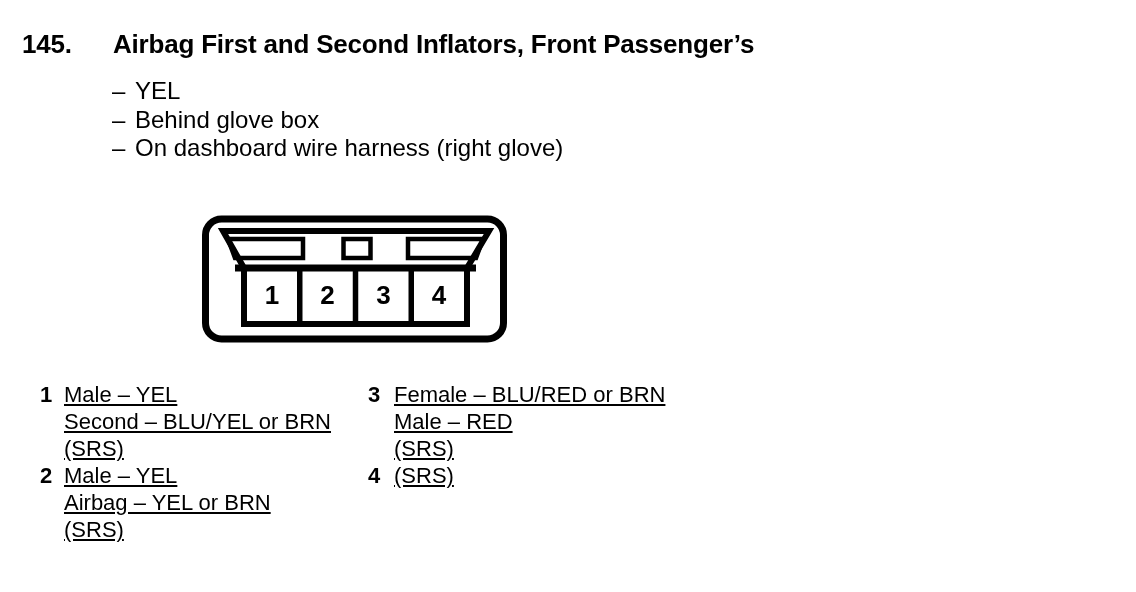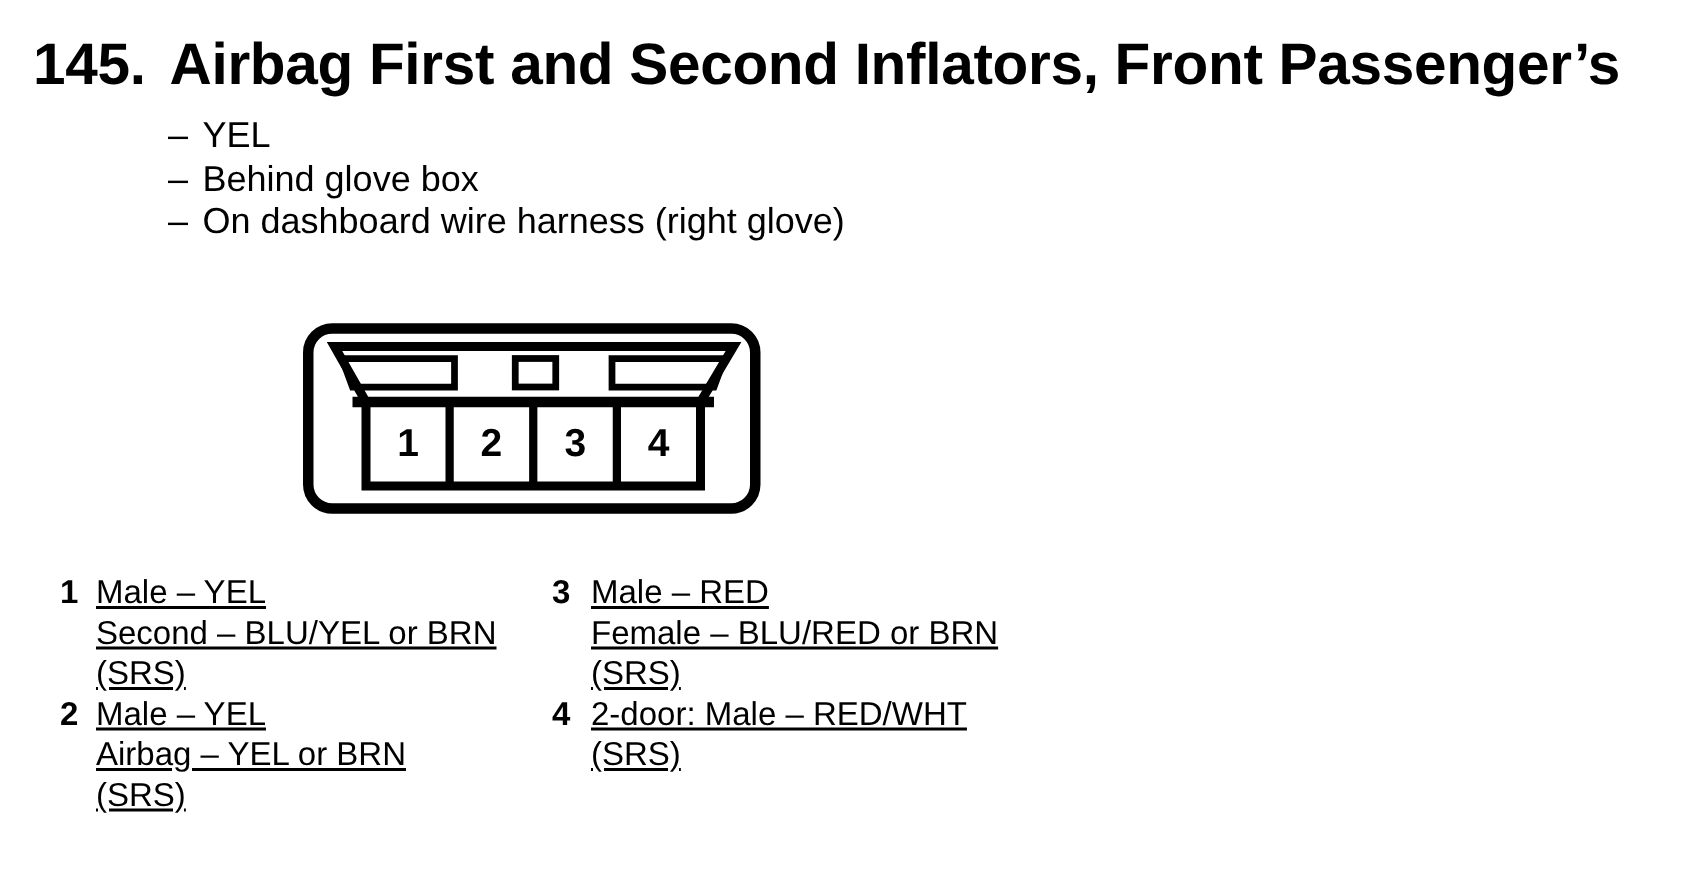--- a/index.html
+++ b/index.html
@@ -11,21 +11,21 @@
     font-family: "Liberation Sans", "DejaVu Sans", sans-serif;
     overflow: hidden;
   }
 
   
   .heading {
     position: absolute;
     left: 22px;
     top: 22px;
     display: flex;
-    font-size: 39px;
+    font-size: 26px;
     font-weight: 700;
     line-height: 44px;
     white-space: nowrap;
     letter-spacing: -0.2px;
   }
   .heading .num { width: 91px; flex: 0 0 auto; }
   .heading h1 {
     font-size: inherit;
     font-weight: inherit;
     line-height: inherit;
@@ -139,25 +139,24 @@
       <div>Airbag – YEL or BRN</div>
       <div>(SRS)</div>
     </div>
   </div>
 </div>
 
 <div class="legend-col col2">
   <div class="legend-item">
     <span class="pin-num">3</span>
     <div class="pin-lines">
+      <div>Female – BLU/RED or BRN</div>
       <div>Male – RED</div>
-      <div>Female – BLU/RED or BRN</div>
       <div>(SRS)</div>
     </div>
   </div>
   <div class="legend-item">
     <span class="pin-num">4</span>
     <div class="pin-lines">
-      <div>2-door: Male – RED/WHT</div>
       <div>(SRS)</div>
     </div>
   </div>
 </div>
 
 </body></html>

